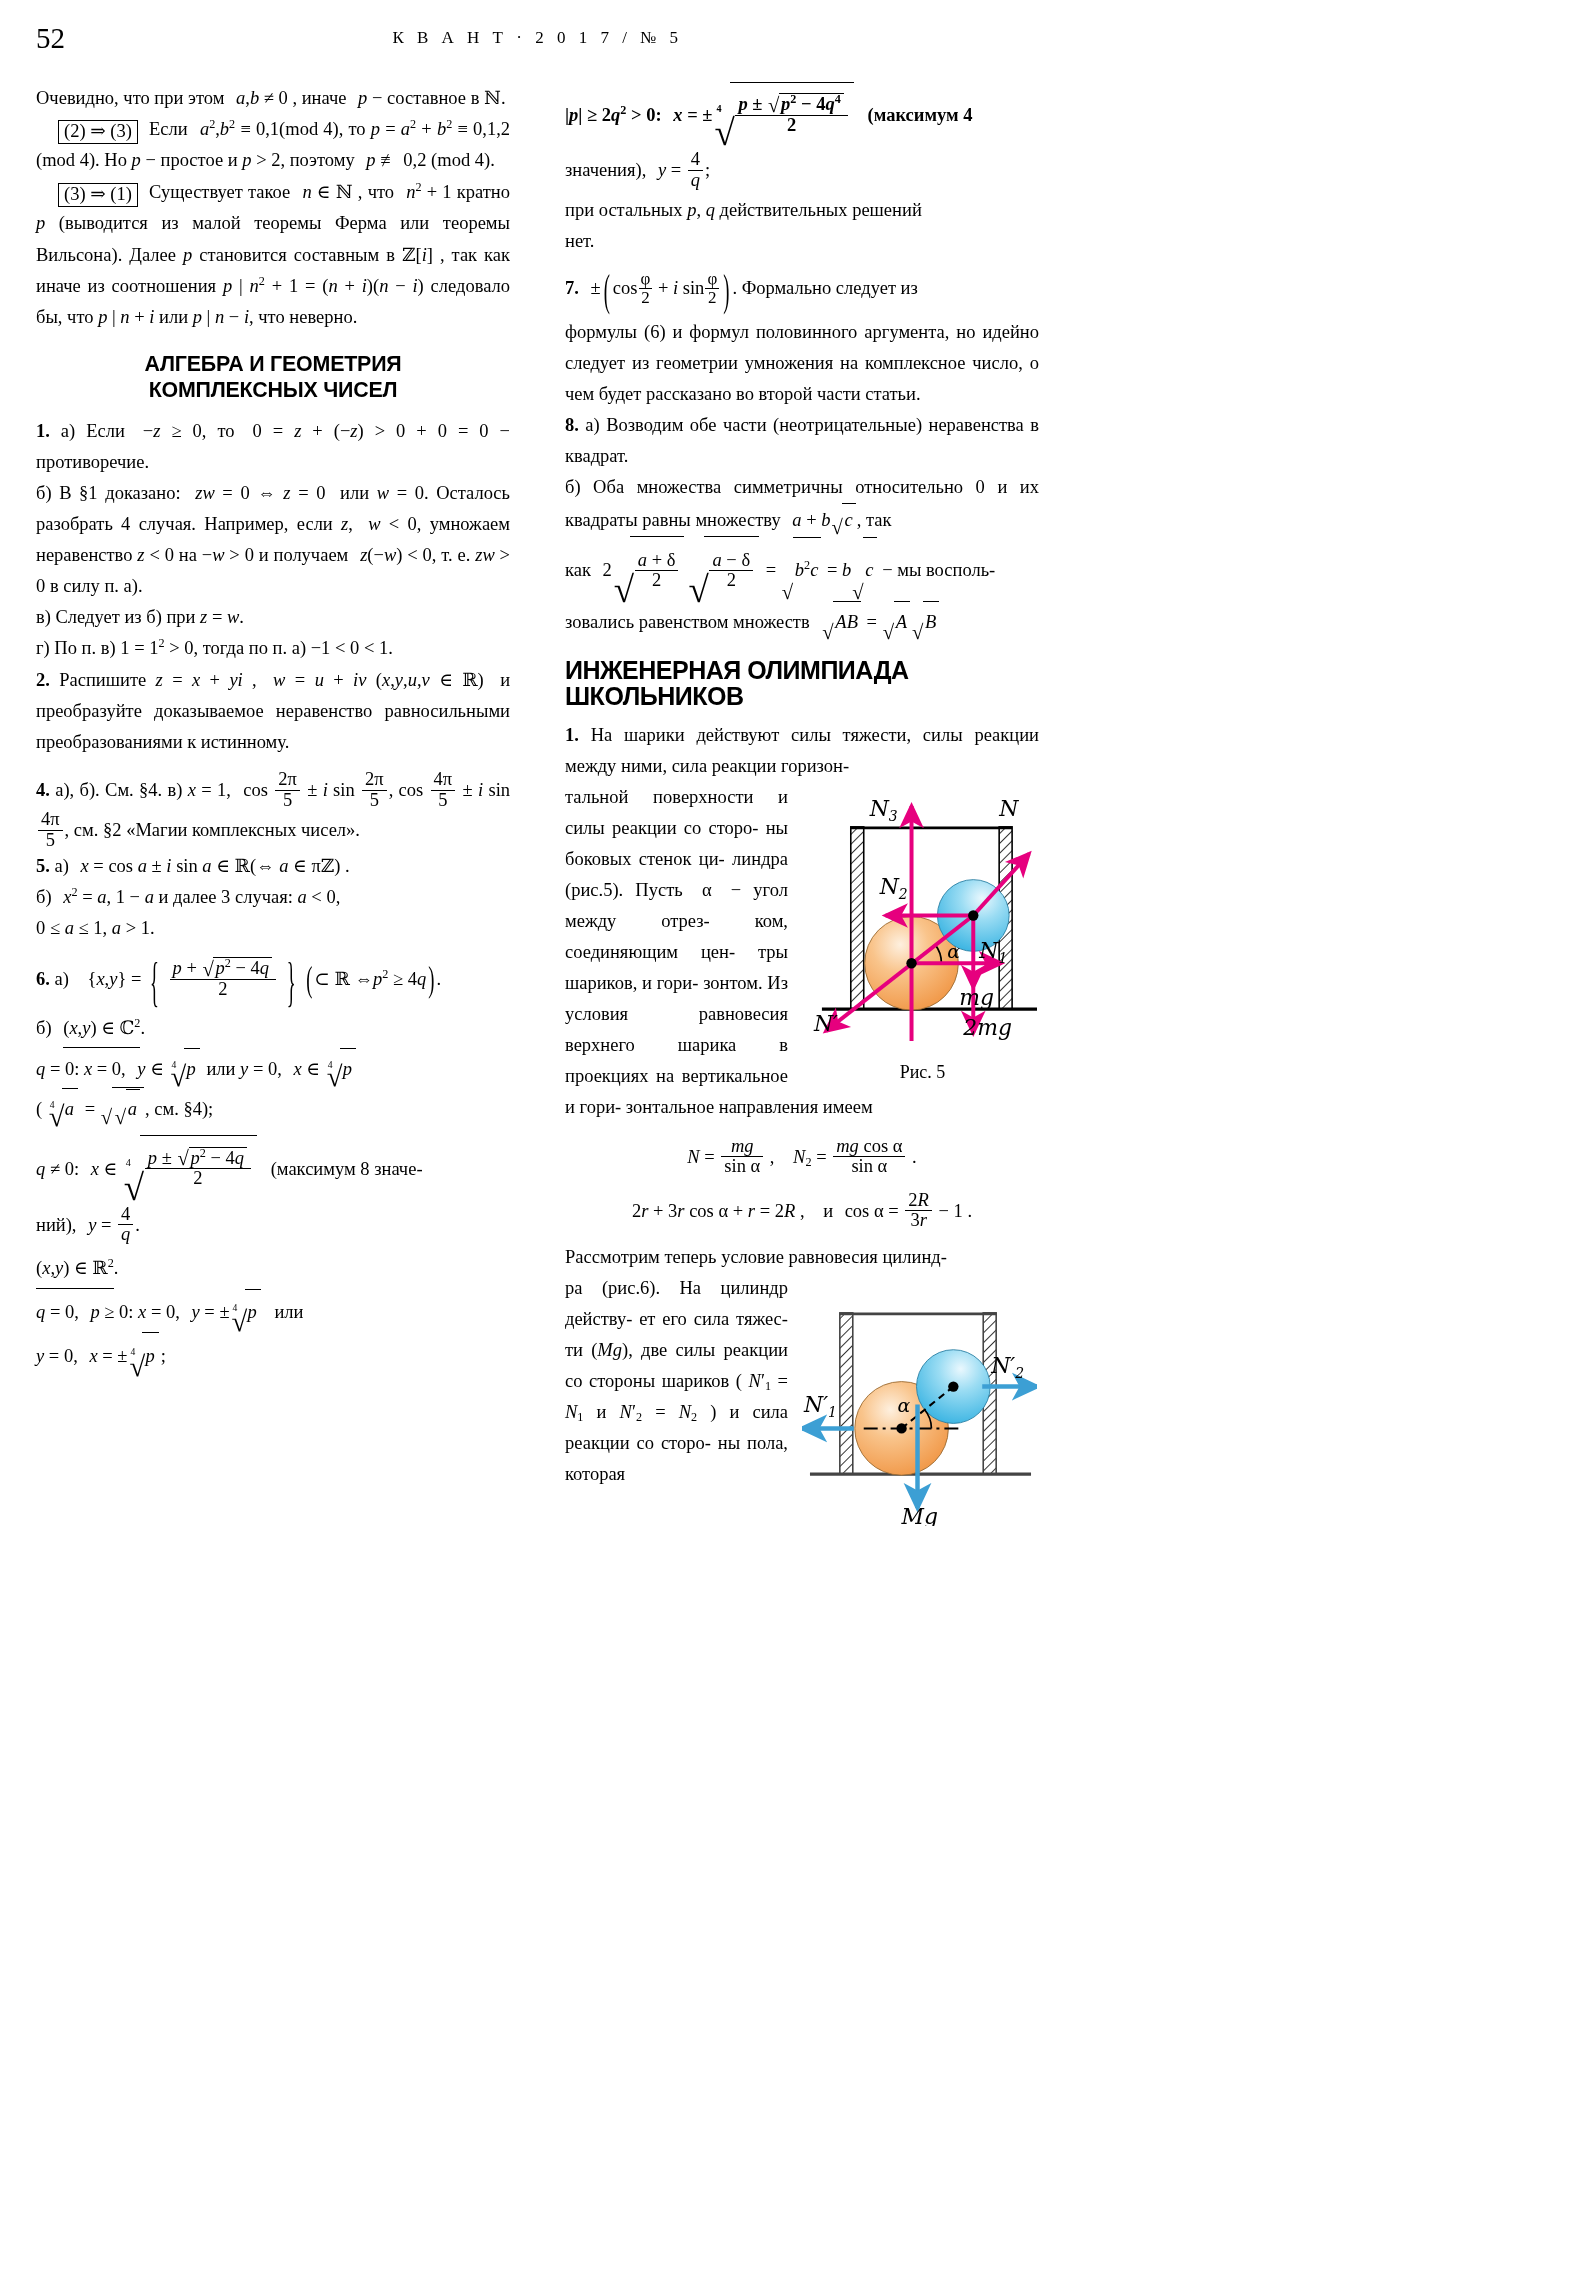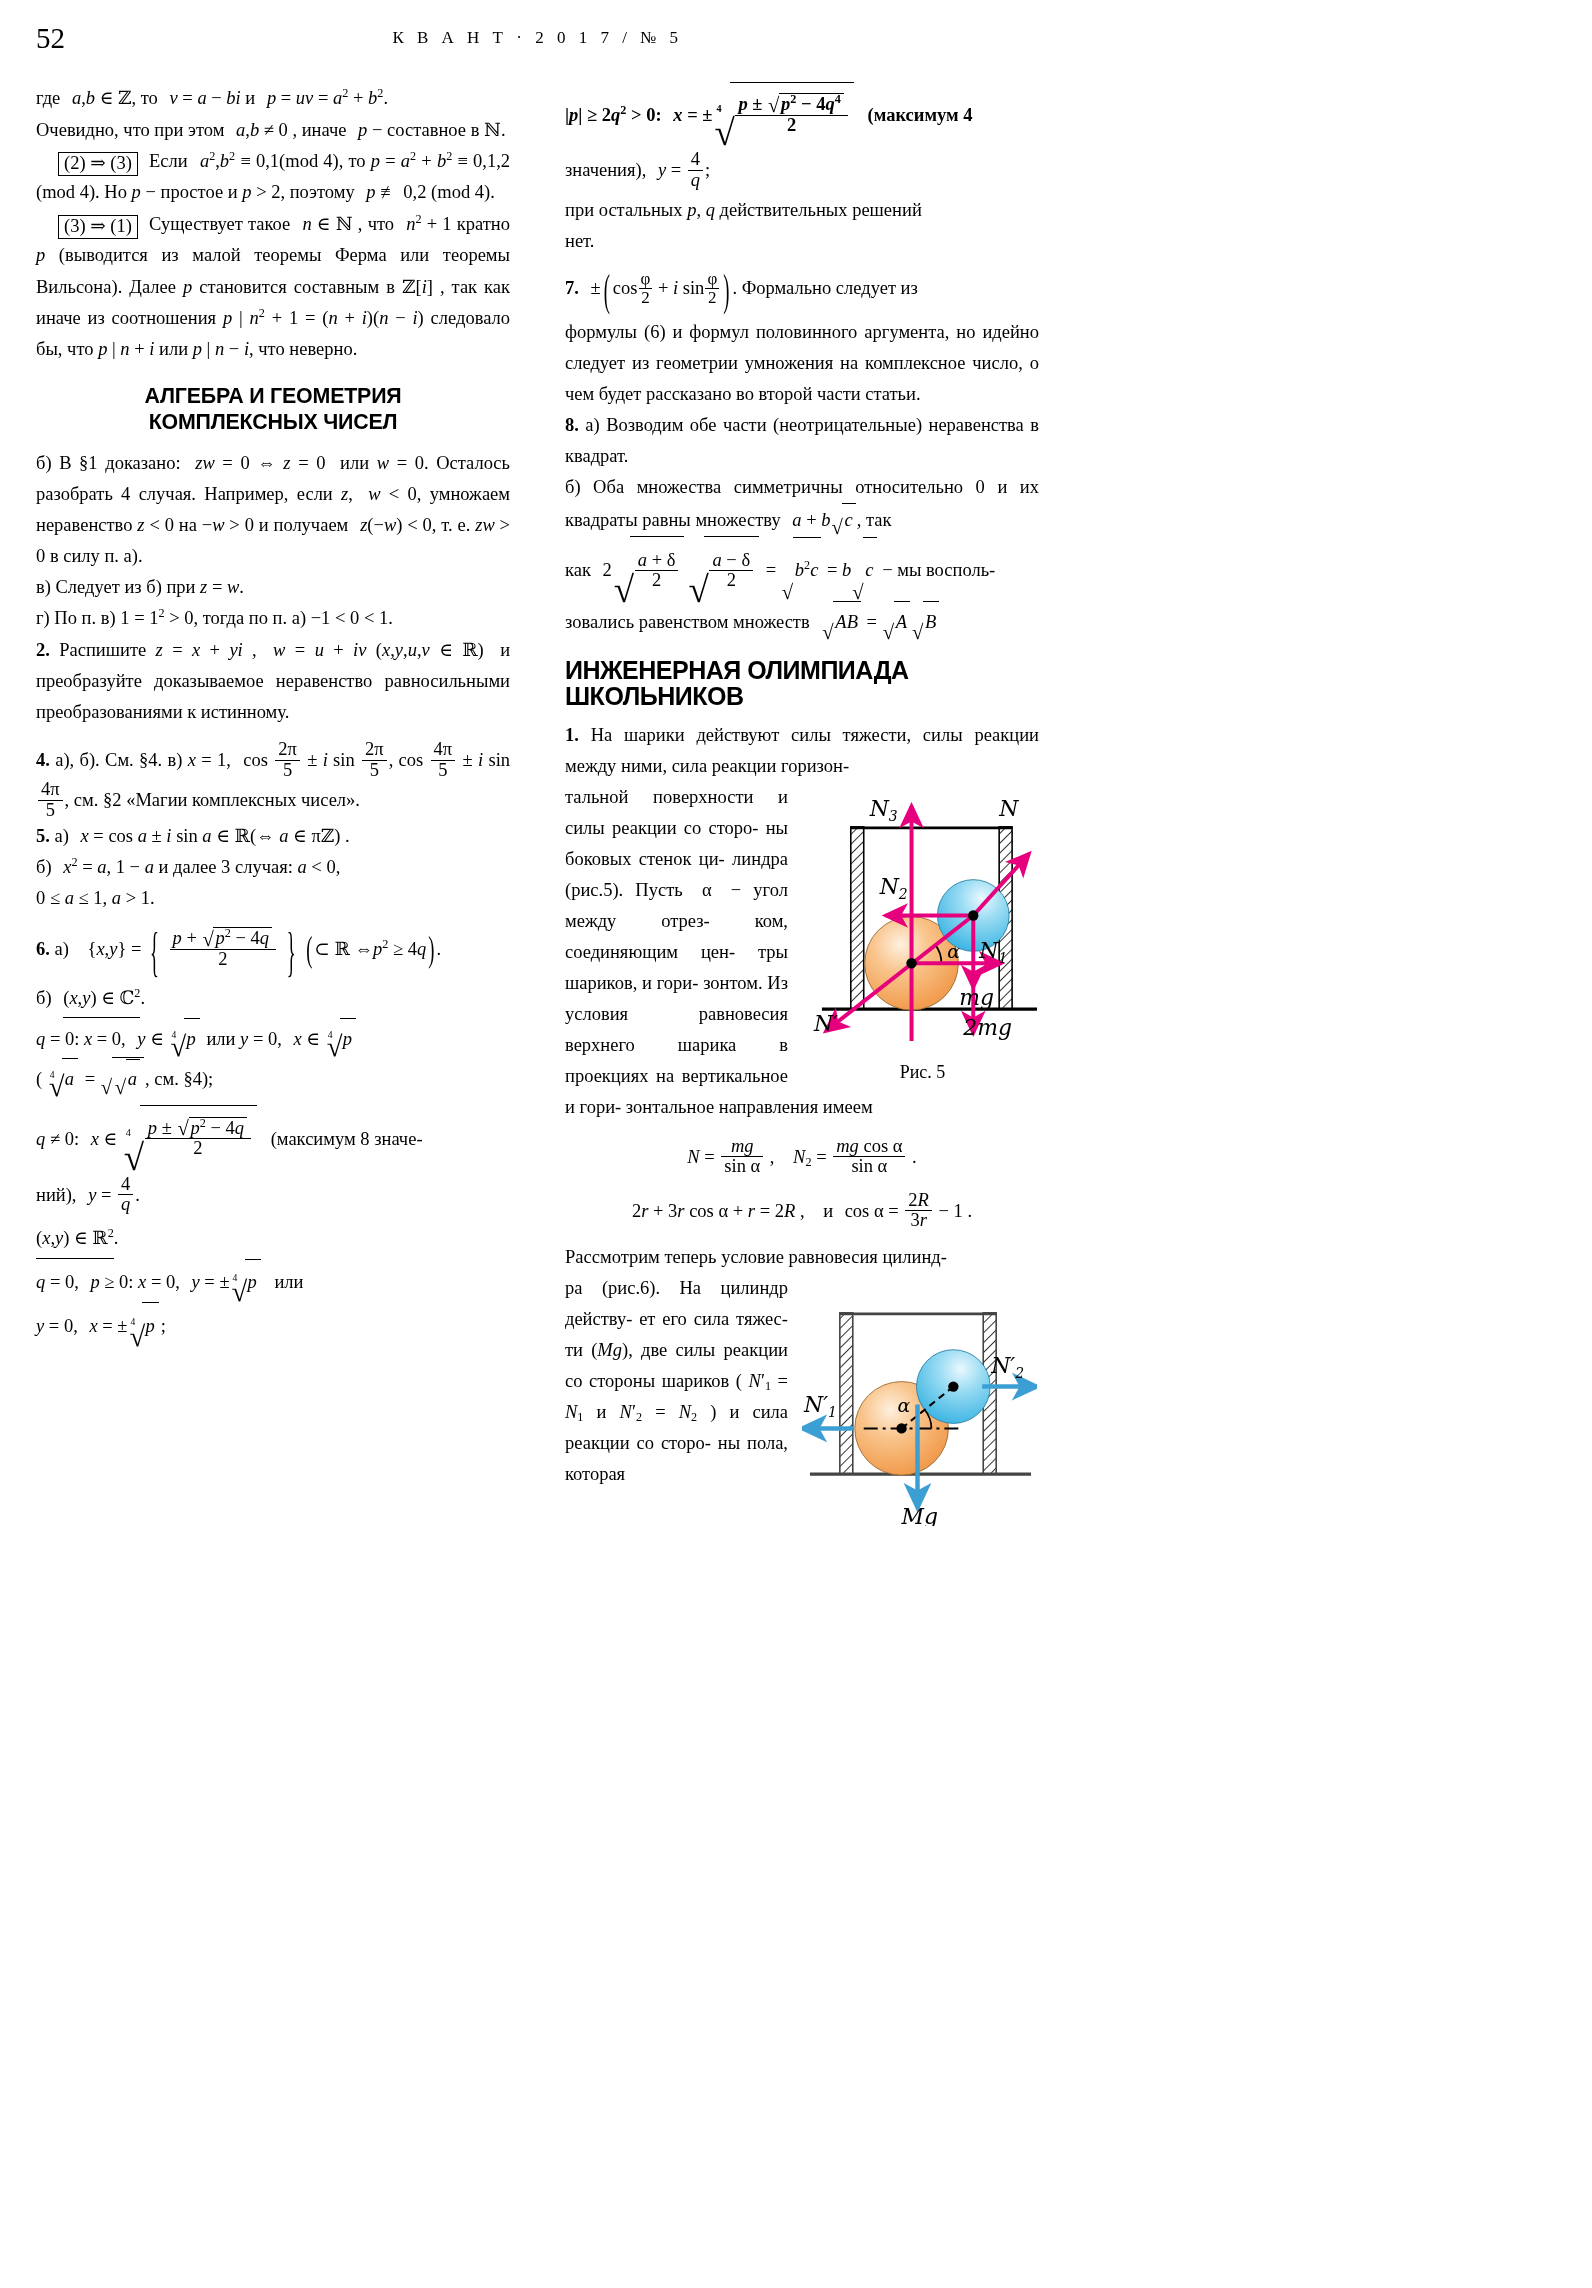--- a/index.html
+++ b/index.html
@@ -137,23 +137,20 @@
 <div class="page">
 
   <div class="hdr">
     <span class="pgnum">52</span>
     <span class="jrnl">К В А Н Т   ·   2 0 1 7 / № 5</span>
   </div>
 
   <div class="col colL">
 
     <span class="just">
-      где <span class="sp"></span><i>a</i>,<i>b</i> ∈ <span class="bb">ℤ</span>, то <span class="sp"></span><i>v</i> = <i>a</i> − <i>bi</i> и <span class="sp"></span><i>p</i> = <i>uv</i> = <i>a</i><span class="sup">2</span> + <i>b</i><span class="sup">2</span>.
-    </span>
-    <span class="just">
       Очевидно, что при этом <span class="sp"></span><i>a</i>,<i>b</i> ≠ 0 , иначе <span class="sp"></span><i>p</i> − составное в <span class="bb">ℕ</span>.
     </span>
 
     <span class="just">
       <span class="boxed"><span class="inner">(2) ⇒ (3)</span></span>
       Если <span class="sp"></span><i>a</i><span class="sup">2</span>,<i>b</i><span class="sup">2</span> ≡ 0,1(mod 4), то
       <i>p</i> = <i>a</i><span class="sup">2</span> + <i>b</i><span class="sup">2</span> ≡ 0,1,2 (mod 4). Но <i>p</i> − простое и
       <i>p</i> &gt; 2, поэтому <span class="sp"></span><i>p</i> ≢ 0,2 (mod 4).
     </span>
 
@@ -164,20 +161,24 @@
       или теоремы Вильсона). Далее <i>p</i> становится составным в <span class="bb">ℤ</span>[<i>i</i>] , так как иначе из соотношения
       <i>p</i> | <i>n</i><span class="sup">2</span> + 1 = (<i>n</i> + <i>i</i>)(<i>n</i> − <i>i</i>) следовало бы, что
       <i>p</i> | <i>n</i> + <i>i</i> или <i>p</i> | <i>n</i> − <i>i</i>, что неверно.
     </span>
 
     <span class="sechead">
       <span>АЛГЕБРА И ГЕОМЕТРИЯ</span><br>
       <span>КОМПЛЕКСНЫХ ЧИСЕЛ</span>
     </span>
 
+    <span class="just">
+      <b>1.</b> а) Если <span class="sp"></span>−<i>z</i> ≥ 0, то <span class="sp"></span>0 = <i>z</i> + (−<i>z</i>) &gt; 0 + 0 = 0 −
+      противоречие.
+    </span>
     <span class="just">
       б) В §1 доказано: <span class="sp"></span><i>zw</i> = 0 ⇔ <i>z</i> = 0 <span class="sp"></span>или <i>w</i> = 0.
       Осталось разобрать 4 случая. Например, если
       <i>z</i>, <span class="sp"></span><i>w</i> &lt; 0, умножаем неравенство <i>z</i> &lt; 0 на
       −<i>w</i> &gt; 0 и получаем <span class="sp"></span><i>z</i>(−<i>w</i>) &lt; 0, т. е. <i>zw</i> &gt; 0 в
       силу п. а).
     </span>
     <span class="just">
       в) Следует из б) при <i>z</i> = <i>w</i>.
     </span>

